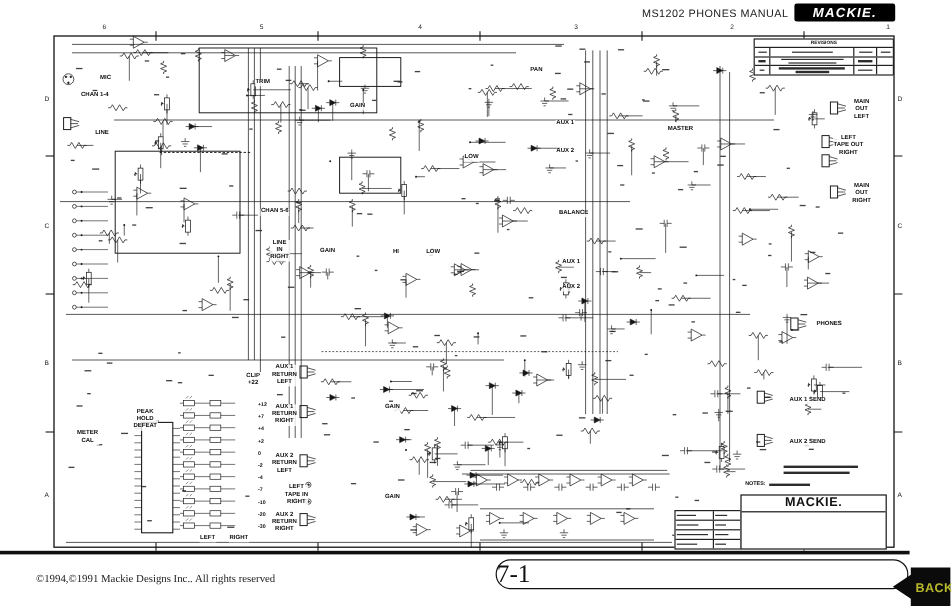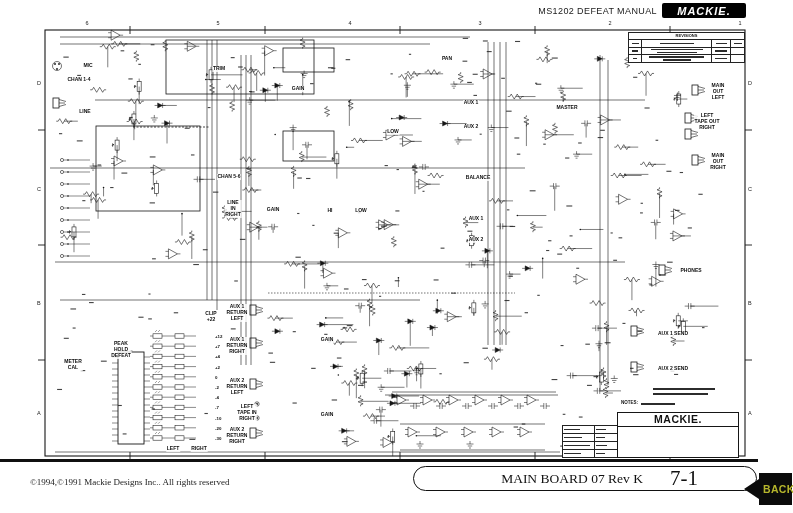--- a/index.html
+++ b/index.html
@@ -1164,21 +1164,21 @@
       <circle cx="68" cy="232" r="0.8" fill="#161616"></circle>
       <line x1="63.6" y1="232" x2="90" y2="232" stroke="#161616" stroke-width="0.5"></line>
       <circle cx="62" cy="244" r="1.6" fill="none" stroke="#161616" stroke-width="0.6"></circle>
       <circle cx="68" cy="244" r="0.8" fill="#161616"></circle>
       <line x1="63.6" y1="244" x2="90" y2="244" stroke="#161616" stroke-width="0.5"></line>
       <circle cx="62" cy="256" r="1.6" fill="none" stroke="#161616" stroke-width="0.6"></circle>
       <circle cx="68" cy="256" r="0.8" fill="#161616"></circle>
       <line x1="63.6" y1="256" x2="90" y2="256" stroke="#161616" stroke-width="0.5"></line>
     </svg>
 
-  <span class="hdr-title">MS1202 DEFEAT MANUAL</span>
+  <span class="hdr-title">MS1202 PHONES MANUAL</span>
   <div class="logo">MACKIE.</div>
 
   <div id="top-numbers" style="position:absolute;left:45px;top:20px;width:700px;height:8px">
       <span class="bnum" style="left: 42px; top: 0px;">6</span>
       <span class="bnum" style="left: 173px; top: 0px;">5</span>
       <span class="bnum" style="left: 305px; top: 0px;">4</span>
       <span class="bnum" style="left: 435px; top: 0px;">3</span>
       <span class="bnum" style="left: 565px; top: 0px;">2</span>
       <span class="bnum" style="left: 695px; top: 0px;">1</span>
     </div>
@@ -1351,21 +1351,20 @@
         </div>
       </div>
   </div>
 
   <div class="tblock">
     <div class="tb-company">MACKIE.</div>
   </div>
 
   <div class="thickline"></div>
   <div class="pill">
-    <span class="board">MAIN BOARD 07 Rev K</span>
     <span class="pnum">7-1</span>
   </div>
   <span class="copyright">©1994,©1991 Mackie Designs Inc.. All rights reserved</span>
 
   <svg class="back" width="51" height="38" viewBox="0 0 51 38">
     <polygon points="50,3 50,35 17,35 17,29 2,19 17,9 17,3" fill="#0b0b0b"></polygon>
     <text x="21" y="23" font-size="10.5" font-weight="bold" fill="#b6b62c" font-family="Liberation Sans, sans-serif" letter-spacing="0.3">BACK</text>
   </svg>
 
 </div>

